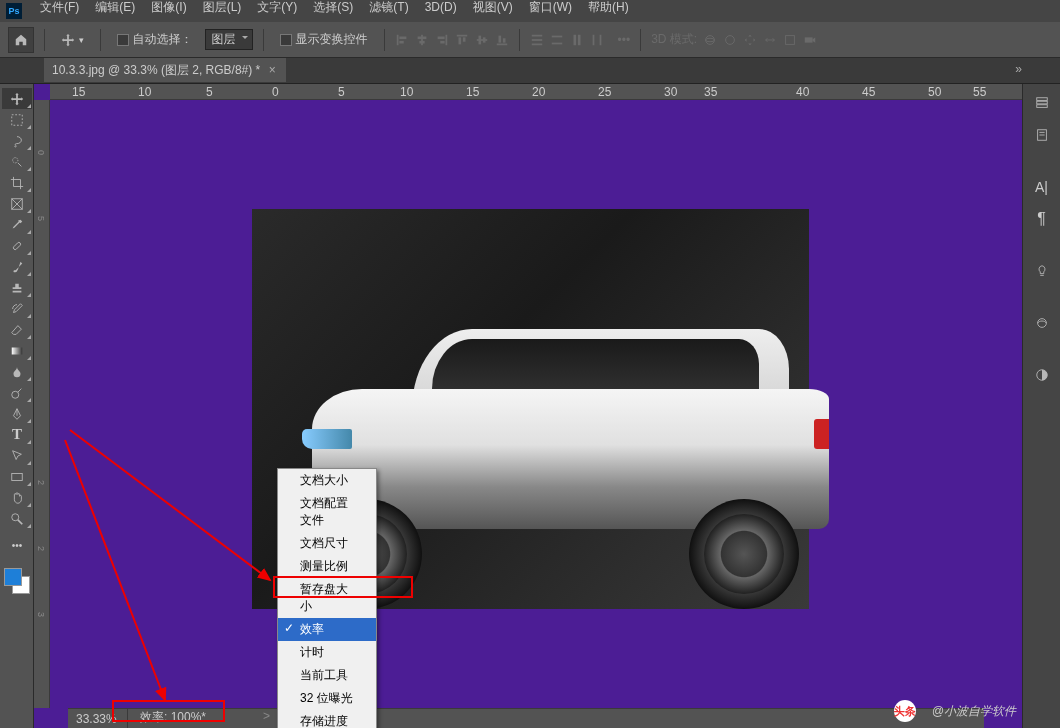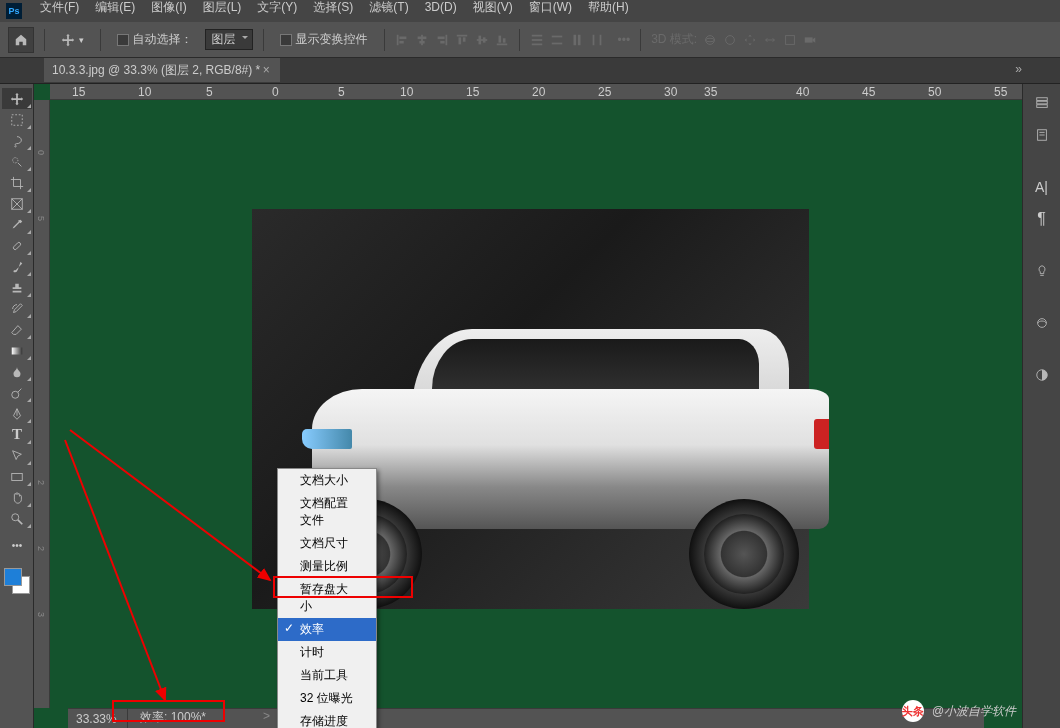--- a/index.html
+++ b/index.html
@@ -9,32 +9,32 @@
 .menu-item{padding:0 8px;height:30px;line-height:22px;cursor:default}
 .optbar{height:36px;background:#535353;border-bottom:1px solid #2a2a2a;display:flex;align-items:center;padding-left:8px;gap:6px}
 .home-btn{width:26px;height:26px;background:#404040;border:1px solid #333;display:flex;align-items:center;justify-content:center}
 .ico{width:14px;height:14px;fill:#b8b8b8}
 .sep{width:1px;height:22px;background:#3a3a3a;margin:0 4px}
 .opt-btn{padding:3px 6px;display:flex;align-items:center;gap:4px}
 .chk{width:12px;height:12px;border:1px solid #777;background:#3a3a3a}
 .sel{background:#3a3a3a;border:1px solid #222;padding:1px 16px 1px 6px;position:relative}
 .sel::after{content:"";position:absolute;right:4px;top:6px;border:3px solid transparent;border-top-color:#aaa}
 .tabbar{height:26px;background:#3a3a3a;padding-left:44px;display:flex;border-bottom:1px solid #222}
-.doc-tab{padding:0 8px;height:24px;line-height:24px;background:#535353;display:flex;align-items:center;font-size:11px}
+.doc-tab{padding:0 8px;height:24px;line-height:24px;background:#535353;display:flex;align-items:center;gap:6px;font-size:11px}
 .tab-close{width:12px;height:12px;text-align:center;line-height:12px;color:#aaa}
 .tab-collapse{position:absolute;right:38px;top:62px;color:#aaa}
 .workspace{position:absolute;top:84px;left:0;right:0;bottom:0;display:flex}
 .toolbar{width:34px;background:#535353;border-right:1px solid #2a2a2a;display:flex;flex-direction:column;padding-top:4px}
 .tool{width:30px;height:21px;display:flex;align-items:center;justify-content:center;position:relative;margin:0 2px}
 .tool.active{background:#3a3a3a}
 .tool-corner{position:absolute;bottom:1px;right:1px;width:0;height:0;border:2px solid transparent;border-right-color:#aaa;border-bottom-color:#aaa}
 .color-swatch{width:26px;height:26px;margin:12px 4px 0;position:relative}
 .fg-color{width:18px;height:18px;background:#1e7fd8;border:1px solid #999;position:absolute;top:0;left:0}
 .bg-color{width:18px;height:18px;background:#fff;border:1px solid #999;position:absolute;bottom:0;right:0}
-.canvas-area{flex:1;background:#14532d;position:relative;overflow:hidden}
+.canvas-area{flex:1;background:#4c1d95;position:relative;overflow:hidden}
 .ruler-h{position:absolute;top:0;left:16px;right:0;height:16px;background:#535353;border-bottom:1px solid #3a3a3a;font-size:9px;color:#888;overflow:hidden}
 .ruler-v{position:absolute;top:16px;left:0;width:16px;bottom:20px;background:#535353;border-right:1px solid #3a3a3a}
 .ruler-h span{position:absolute;top:1px}
 .ruler-v span{position:absolute;left:2px;writing-mode:vertical-rl;font-size:9px;color:#888}
 .image-view{position:absolute;top:125px;left:218px;width:557px;height:400px;background:linear-gradient(135deg,#2a2a2a 0%,#1a1a1a 40%,#3a3a3a 100%)}
 .car{position:absolute;bottom:20px;left:20px;right:-20px;height:260px}
 .car-body{position:absolute;top:60px;left:40px;right:0;height:140px;background:linear-gradient(180deg,#f5f5f5 0%,#e0e0e0 40%,#888 70%,#555 100%);border-radius:50px 20px 10px 40px/40px 10px 10px 30px}
 .car-top{position:absolute;top:0;left:140px;right:40px;height:100px;background:linear-gradient(180deg,#eee,#ccc);border-radius:60px 30px 0 0/80px 40px 0 0}
 .window{position:absolute;top:10px;left:20px;right:30px;height:60px;background:linear-gradient(180deg,#1a1a1a,#333);border-radius:40px 20px 5px 5px/50px 25px 5px 5px}
 .wheel{position:absolute;bottom:-20px;width:110px;height:110px;border-radius:50%;background:radial-gradient(circle,#999 0%,#666 25%,#222 30%,#888 32%,#444 45%,#111 70%)}
@@ -48,21 +48,21 @@
 .ctx-item.selected{background:#2d6bc8;color:#fff}
 .ctx-item.selected::before{content:"✓";position:absolute;left:6px;color:#fff}
 .red-box{position:absolute;border:2px solid #e00;pointer-events:none;z-index:200}
 .red-arrow{position:absolute;z-index:200;pointer-events:none}
 .right-panel{width:38px;background:#454545;border-left:1px solid #2a2a2a;display:flex;flex-direction:column;align-items:center;padding-top:8px;gap:10px}
 .panel-ico{width:22px;height:22px;display:flex;align-items:center;justify-content:center}
 .statusbar{position:absolute;bottom:0;left:34px;right:38px;height:20px;background:#535353;border-top:1px solid #3a3a3a;display:flex;align-items:flex-start;font-size:11px}
 .status-zoom{width:60px;padding-left:8px;border-right:1px solid #3a3a3a;height:100%;line-height:20px}
 .status-info{padding-left:12px;width:130px}
 .status-arrow{margin-left:5px;color:#888}
-.watermark{position:absolute;bottom:6px;right:44px;font-size:20px;color:#fff;font-style:italic;z-index:300;display:flex;align-items:center;gap:8px}
+.watermark{position:absolute;bottom:6px;right:44px;font-size:20px;color:#fff;font-style:italic;z-index:300;display:flex;align-items:center;gap:16px}
 .wm-logo{width:22px;height:22px;background:#fff;border-radius:50%;display:flex;align-items:center;justify-content:center;color:#e33;font-size:11px;font-weight:bold;font-style:normal}
 .dim-ico{fill:#6a6a6a}
 .dim-txt{color:#6a6a6a}
 </style>
 </head>
 <body>
 
 <div class="menubar">
   <div class="ps-logo">Ps</div>
   <div class="menu-item">文件(F)</div>
@@ -336,21 +336,21 @@
         <span style="left:288px">5</span>
         <span style="left:350px">10</span>
         <span style="left:416px">15</span>
         <span style="left:482px">20</span>
         <span style="left:548px">25</span>
         <span style="left:614px">30</span>
         <span style="left:654px">35</span>
         <span style="left:746px">40</span>
         <span style="left:812px">45</span>
         <span style="left:878px">50</span>
-        <span style="left:944px">55</span>
+        <span style="left:923px">55</span>
     </div>
     <div class="ruler-v">
       <span style="top:50px">0</span>
         <span style="top:116px">5</span>
         <span style="top:380px">2</span>
         <span style="top:446px">2</span>
         <span style="top:512px">3</span>
     </div>
 
     <div class="image-view">

